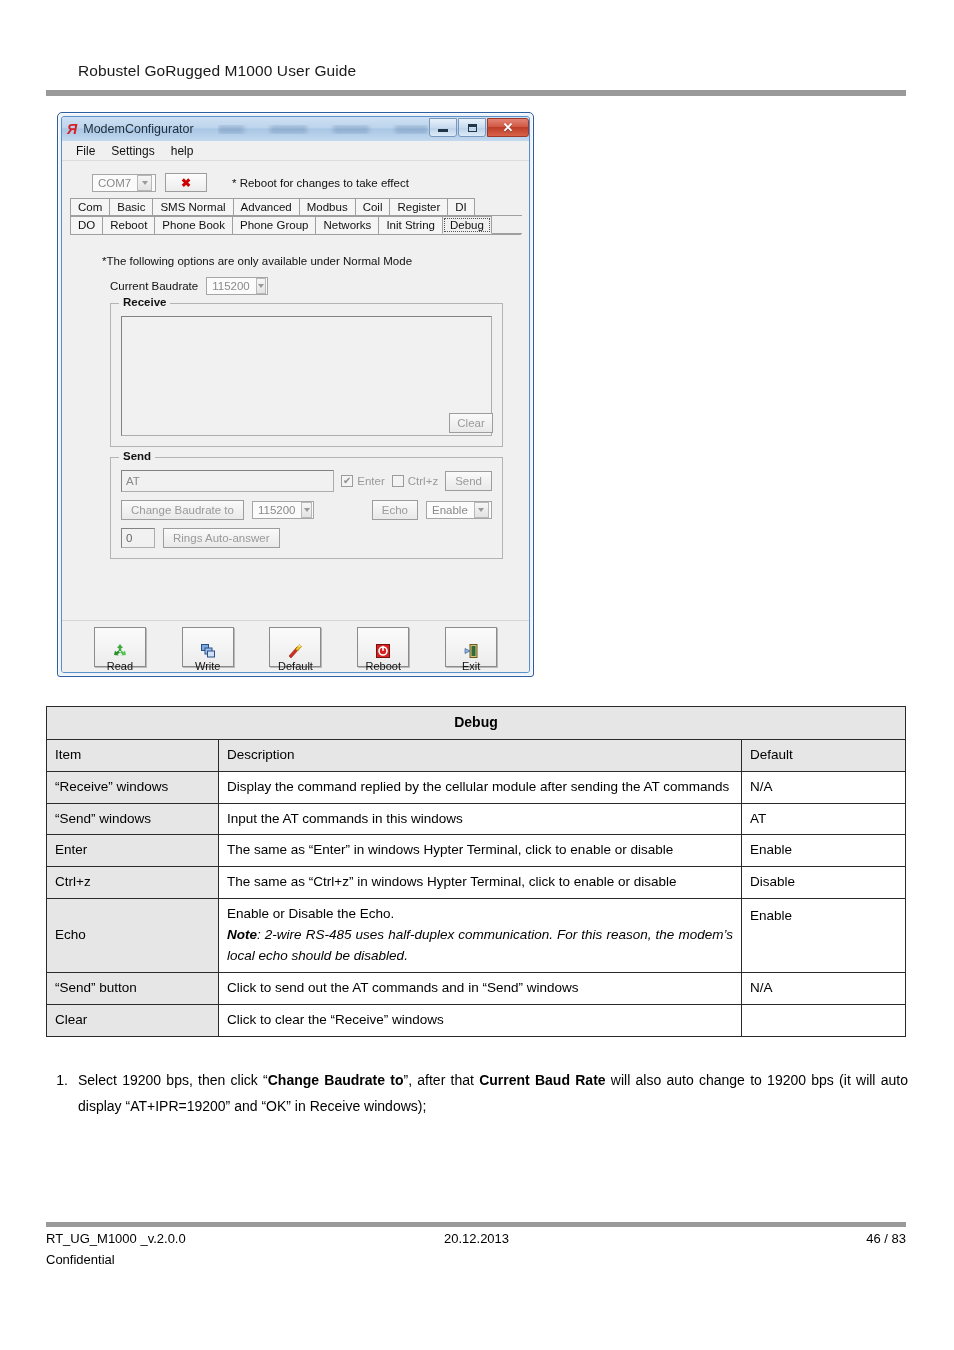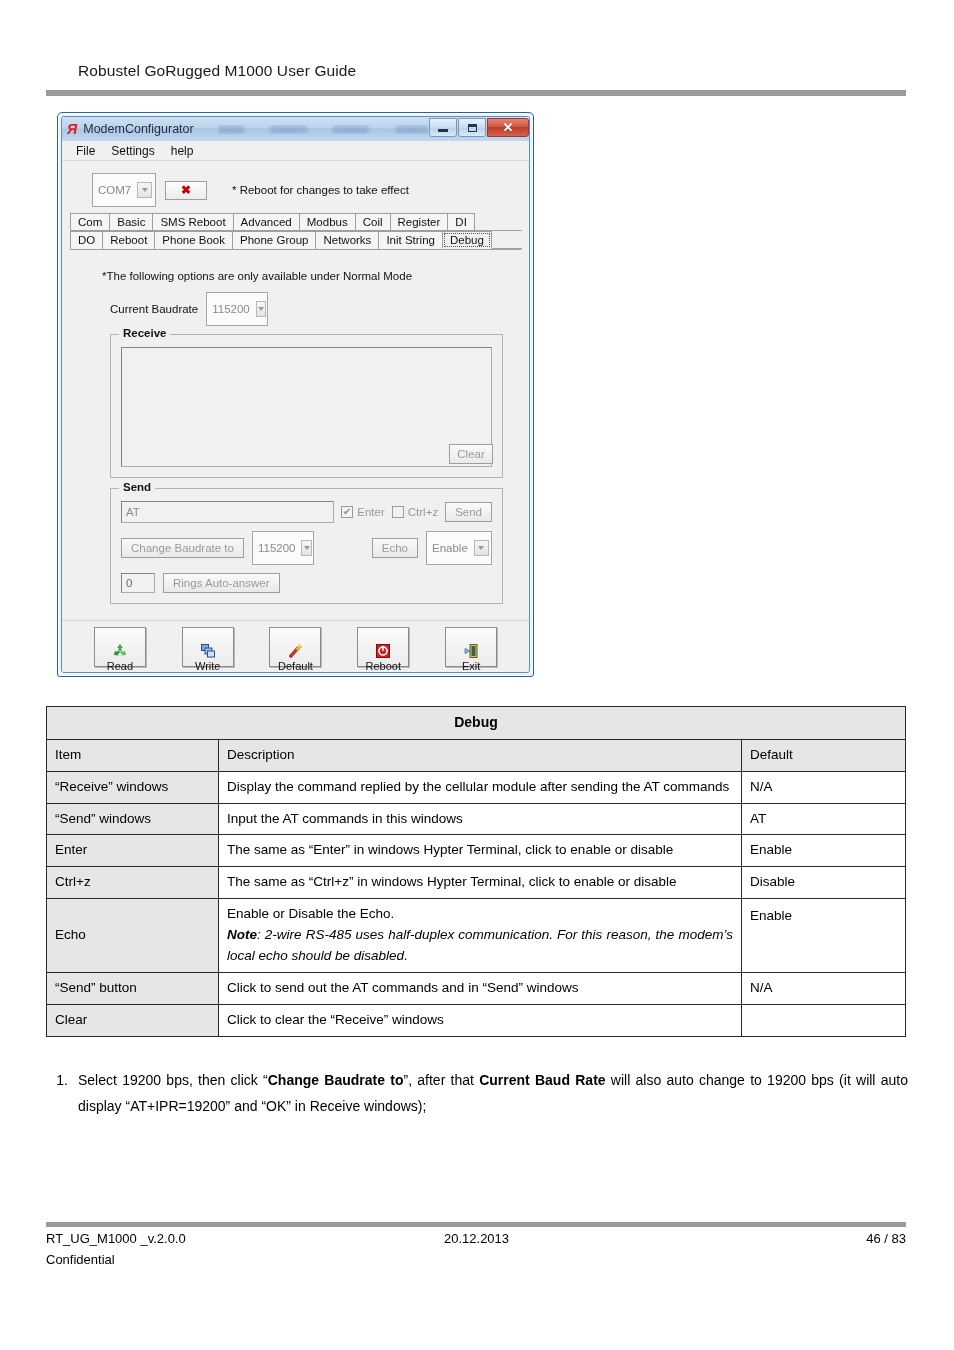--- a/index.html
+++ b/index.html
@@ -98,21 +98,21 @@
   .menubar span { cursor:default; }
 
   .client {
     flex:1; background:#f0f0f0; position:relative; padding:6px 8px 0 8px;
   }
 
   
   .com-row { display:flex; align-items:center; gap:9px; margin:6px 0 6px 22px; }
   .combo {
     border:1px solid #a6a6a6; background:#fbfbfb;
-    height:34px; display:inline-flex; align-items:center;
+    height:18px; display:inline-flex; align-items:center;
     font-size:11.5px; color:#8a8a8a; padding:0 0 0 5px;
   }
   .combo .cval { padding-right:6px; }
   .combo .arrowbox {
     width:15px; height:16px; margin:0 1px 0 0;
     background:linear-gradient(to bottom,#f6f6f6,#e3e3e3);
     border:1px solid #b8b8b8;
     display:flex; align-items:center; justify-content:center;
   }
   .tri { width:0;height:0;border-left:3.5px solid transparent;border-right:3.5px solid transparent;border-top:4px solid #9a9a9a;}
@@ -309,21 +309,21 @@
             </span>
         </span>
         <span class="xbtn">✖</span>
         <span class="reboot-note">* Reboot for changes to take effect</span>
       </div>
 
       <div class="tabstrip">
         <div class="tabrow r1">
           <span class="tab">Com</span>
           <span class="tab">Basic</span>
-          <span class="tab">SMS Reboot</span>
+          <span class="tab">SMS Normal</span>
           <span class="tab">Advanced</span>
           <span class="tab">Modbus</span>
           <span class="tab">Coil</span>
           <span class="tab">Register</span>
           <span class="tab">DI</span>
           <span class="tab spacer"></span>
         </div>
         <div class="tabrow r2">
           <span class="tab">DO</span>
           <span class="tab">Reboot</span>

